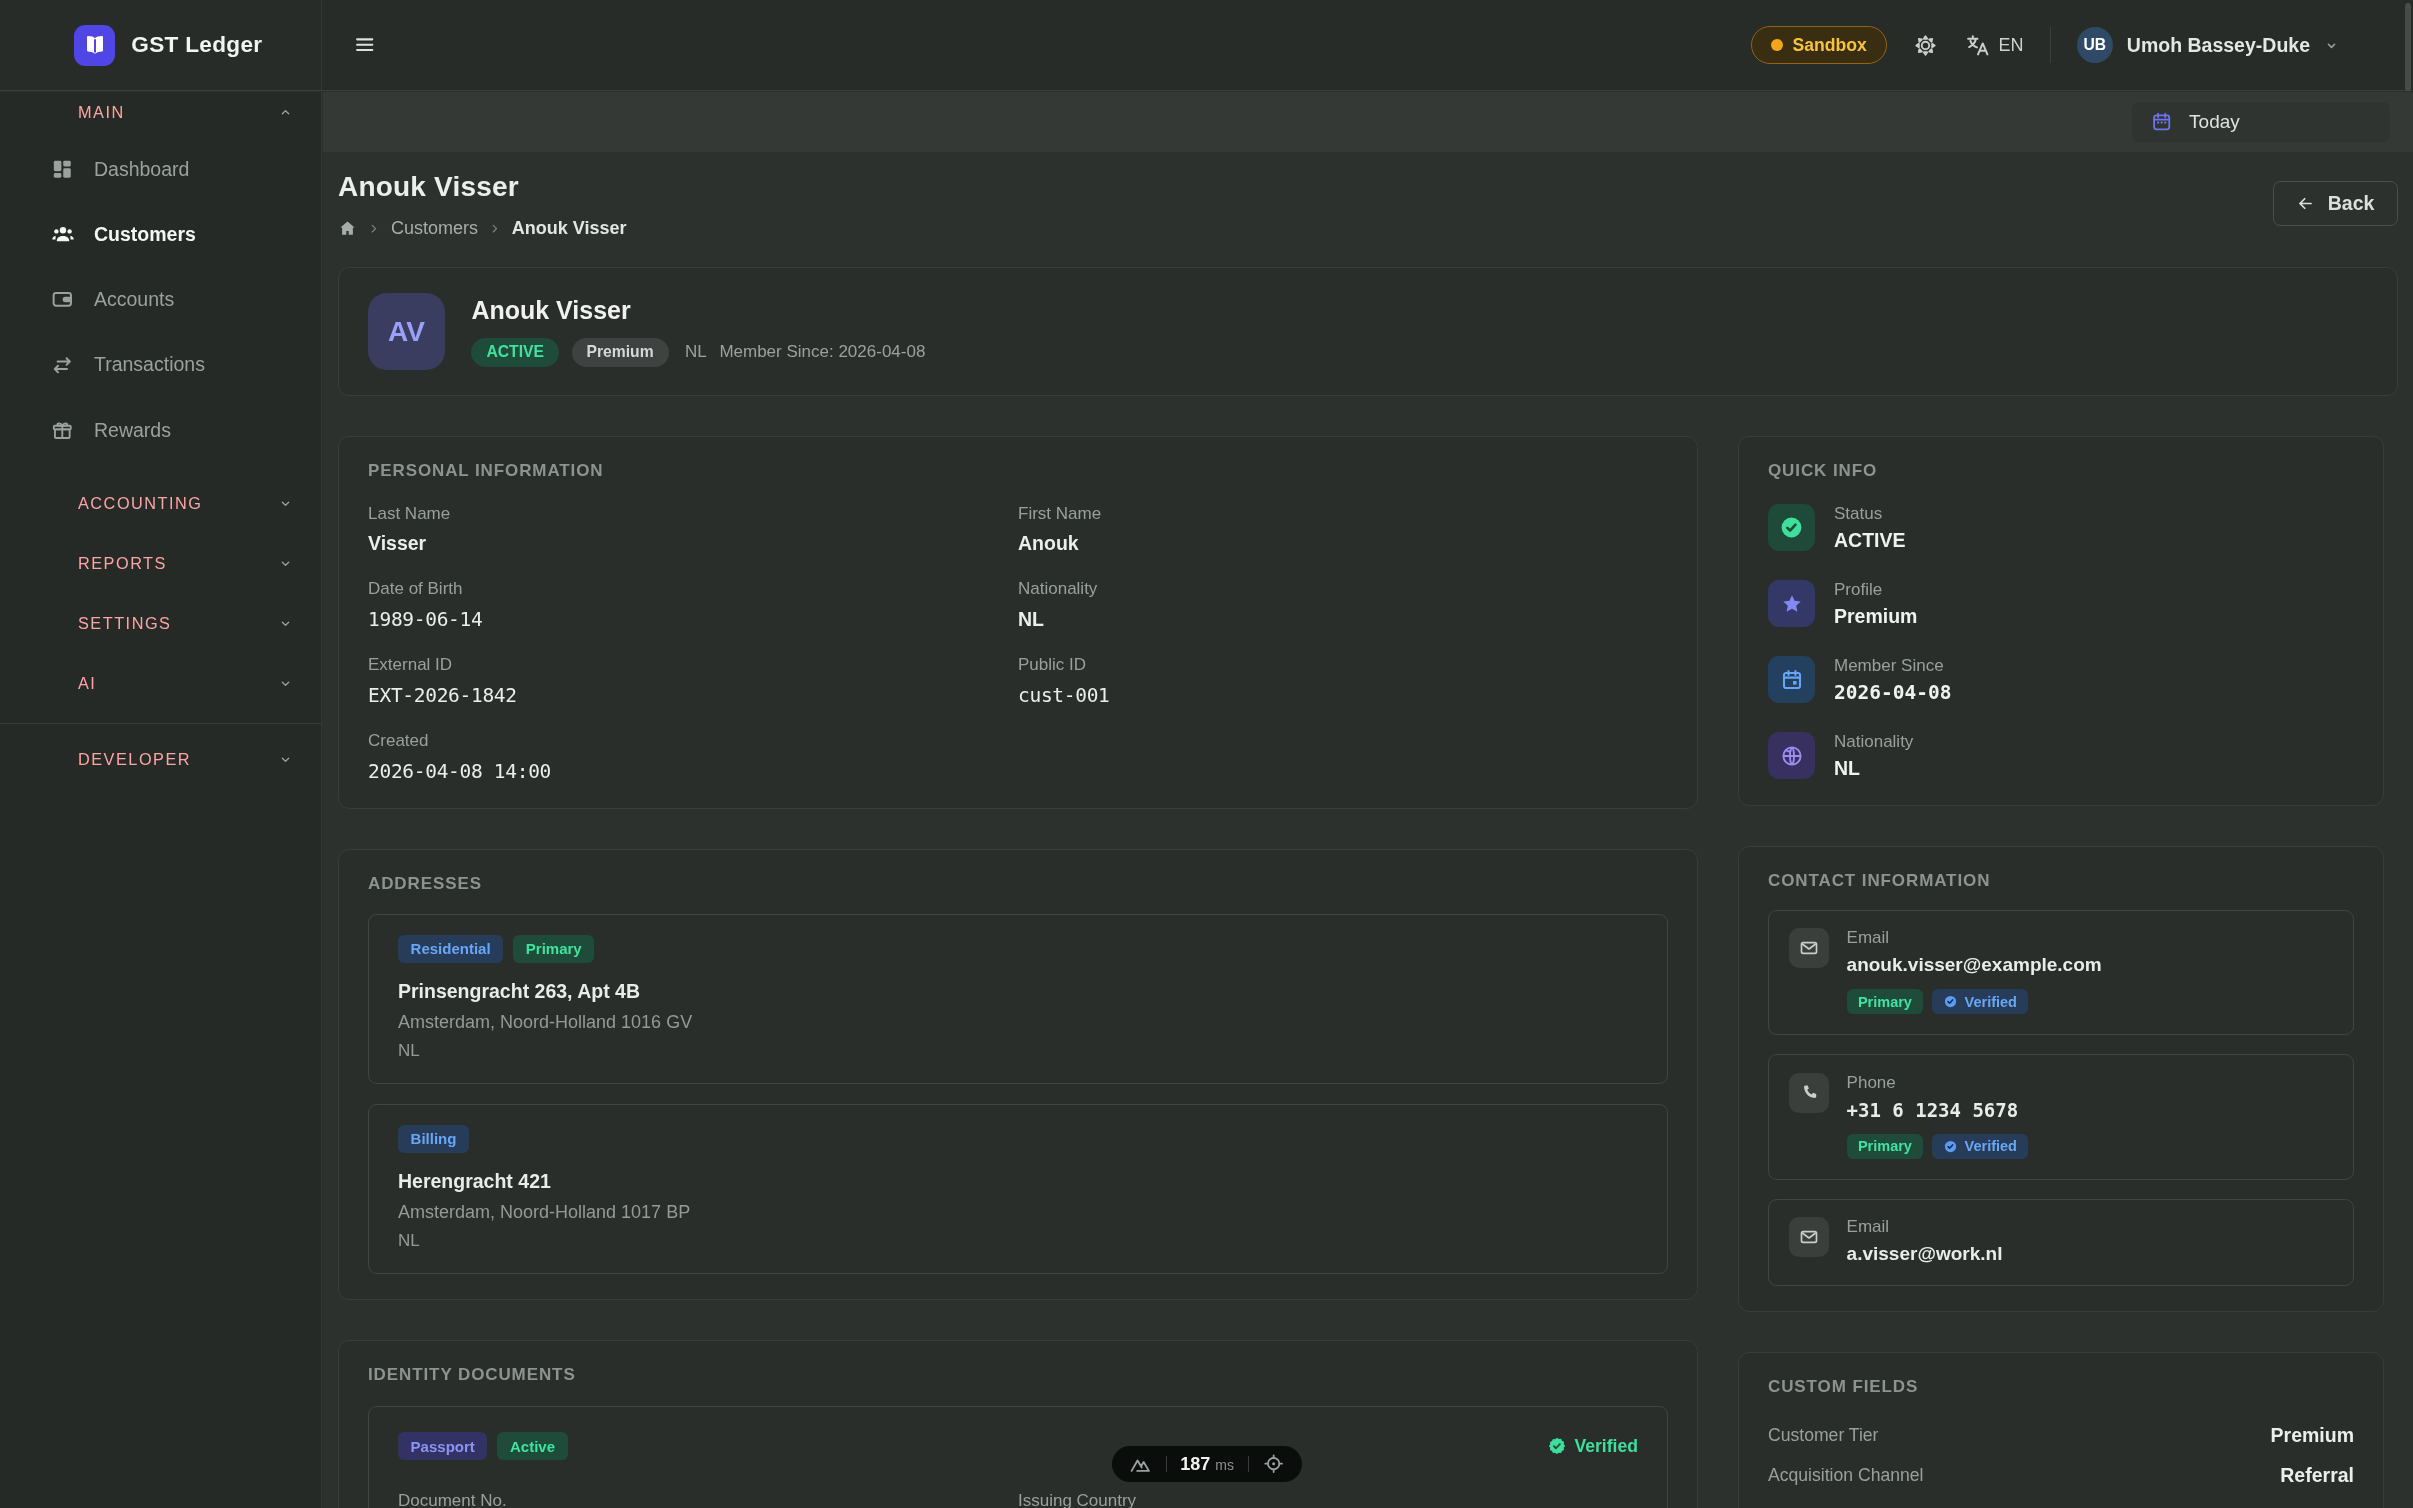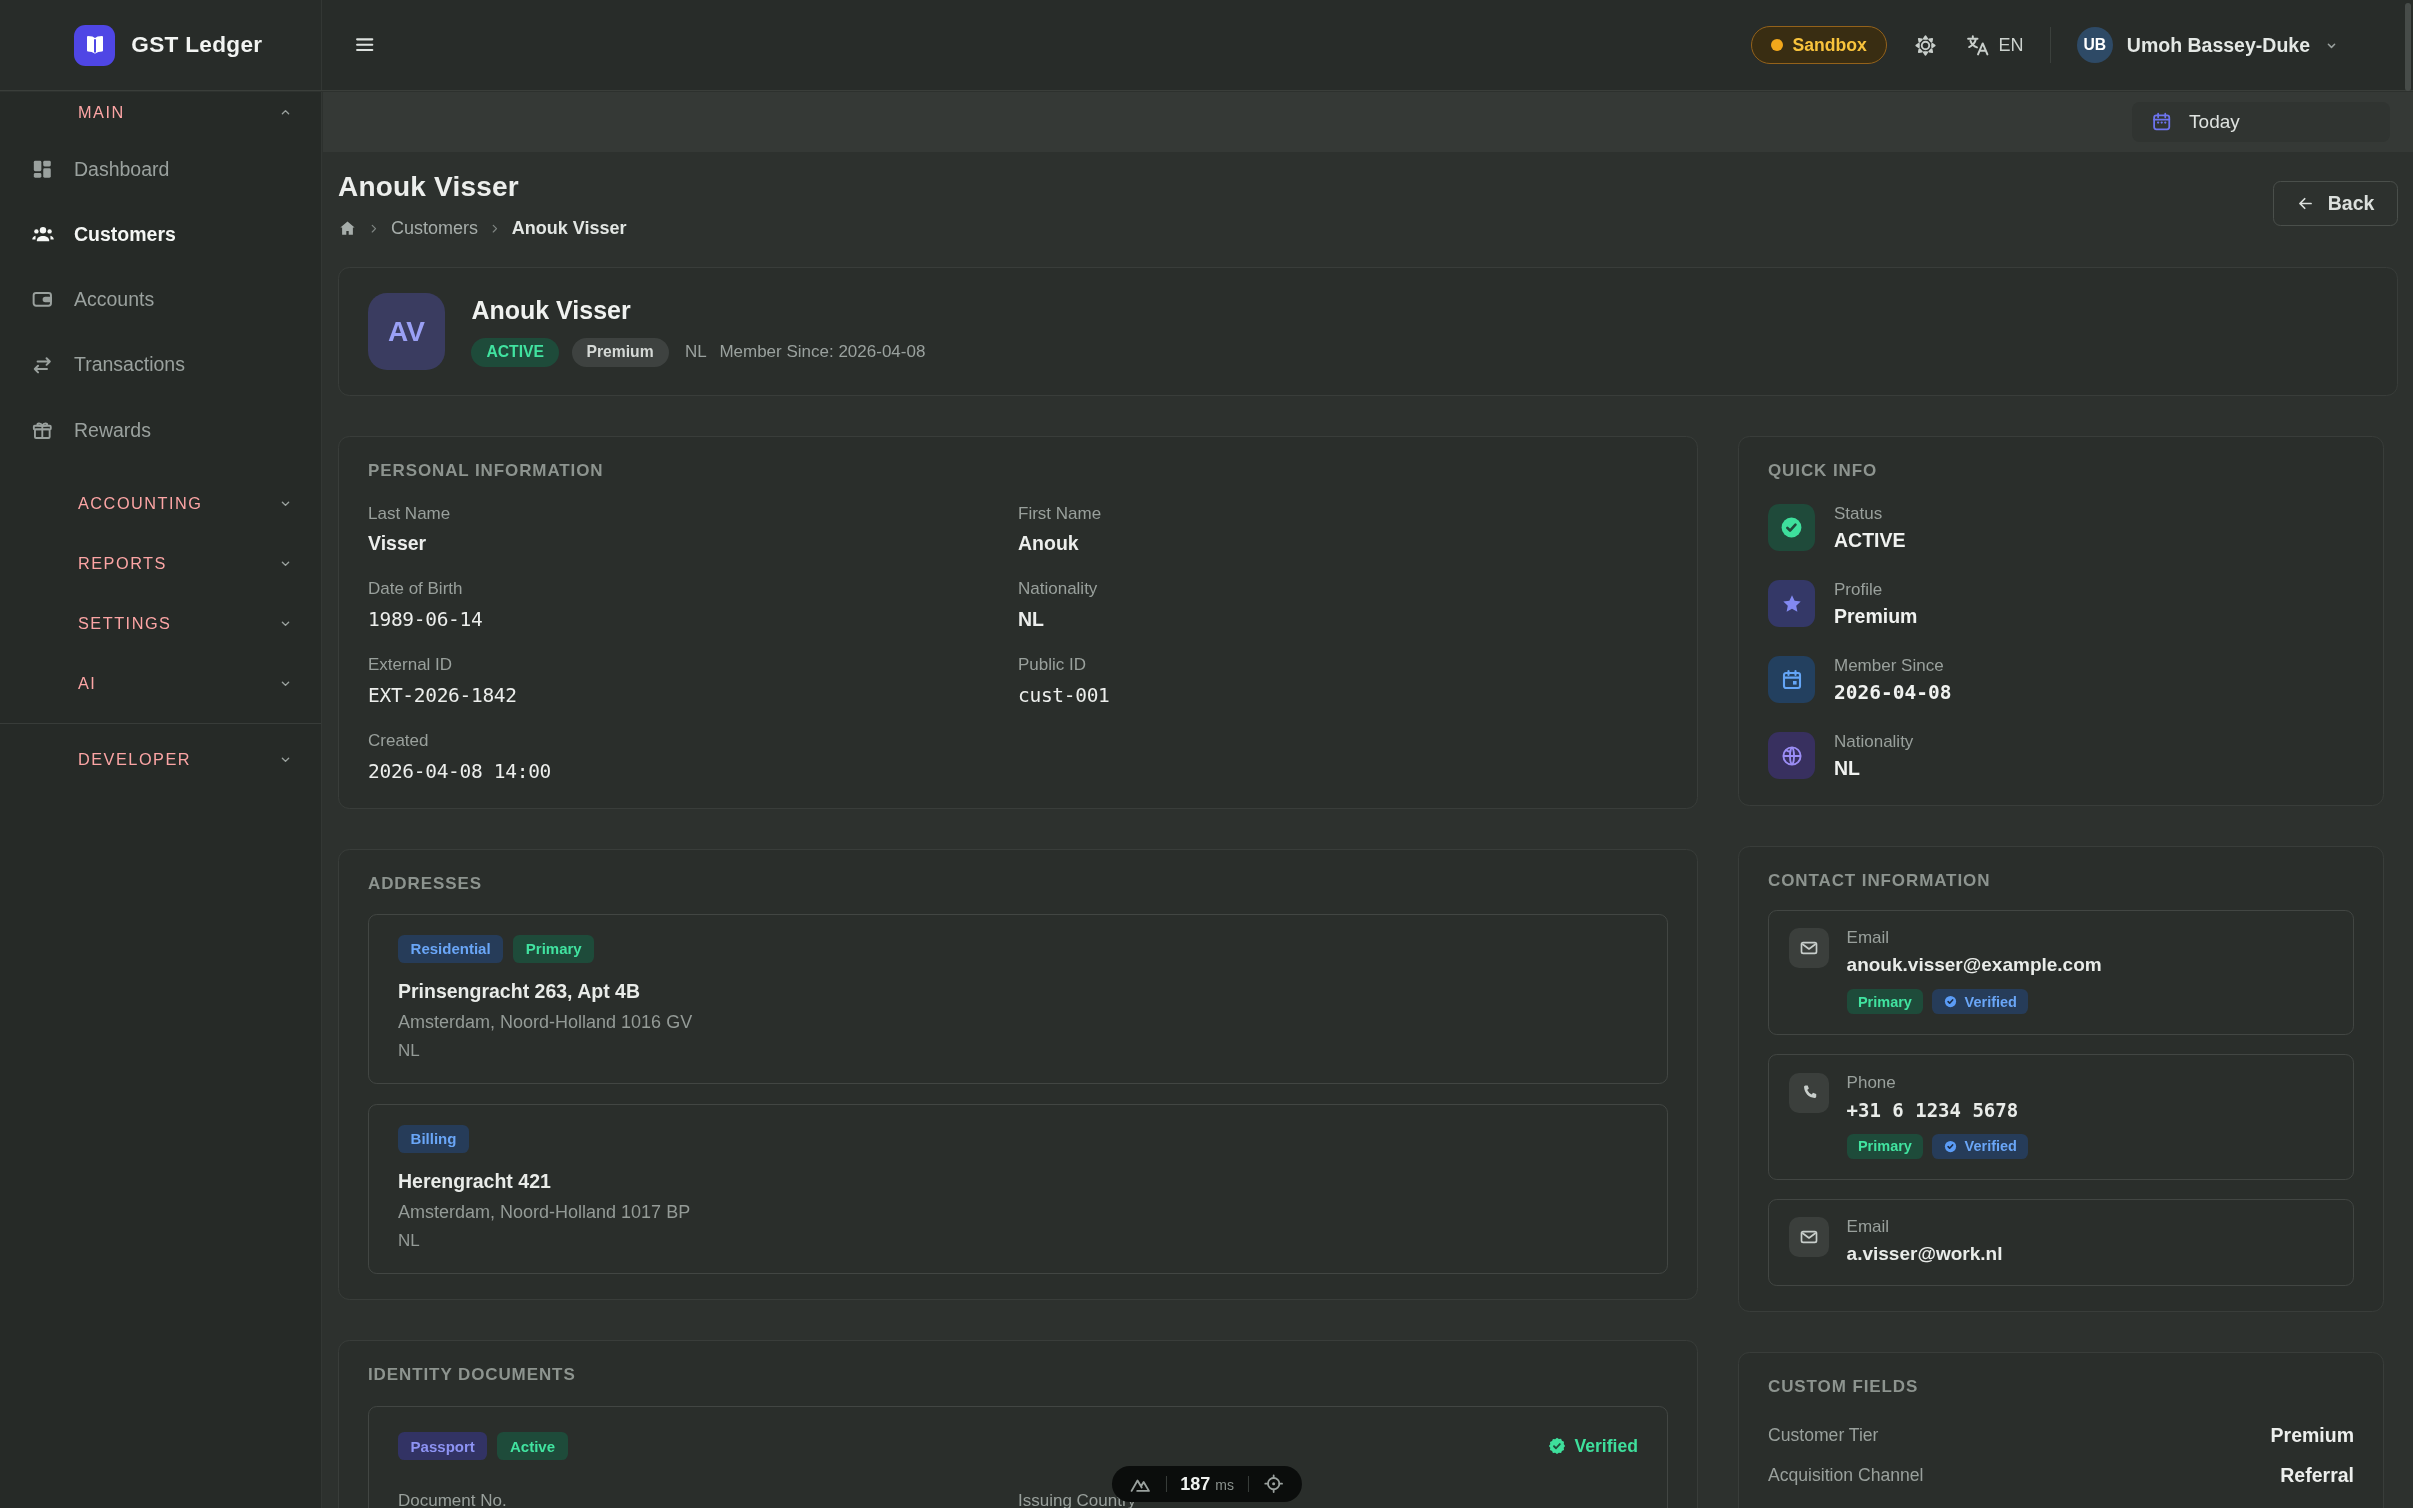--- a/index.html
+++ b/index.html
@@ -56,21 +56,21 @@
     background:#262a27; border-right:0.6px solid #333734; padding-top:2.5px;
   }
   .side-sec {
     height:35px; display:flex; align-items:center; justify-content:space-between;
     padding:0 28px 0 30px; cursor:pointer;
   }
   .side-sec-label { font-size:16.3px; font-weight:400; letter-spacing:1.5px; color:#fca5a5;margin-left:48px; }
   .nav-list { margin-top:15px; display:flex; flex-direction:column; gap:16.3px; }
   .nav-item {
     height:49px; display:flex; align-items:center; gap:19px;
-    padding-left:30px; color:#9aa19e; font-size:19.5px; font-weight:500; cursor:pointer;
+    padding-left:30px; color:#9aa19e; font-size:19.5px; font-weight:500; cursor:pointer;margin-left:20px;
   }
   .nav-item .nav-ic { width:25px; display:flex; justify-content:center; }
   .nav-item.active { color:#f4f6f4; font-weight:700; }
   .sec-accounting { margin-top:31px; }
   .sec-reports, .sec-settings, .sec-ai { margin-top:25px; }
   .side-divider { margin-top:22.6px; border-top:0.6px solid #383c39; }
   .sec-developer { margin-top:17.6px; }
 
   
   .main { position:absolute; left:323px; top:92px; right:0; bottom:0; }
@@ -174,21 +174,21 @@
 
   
   .cf-rows { margin-top:17.6px; }
   .cf-row { display:flex; justify-content:space-between; align-items:center; height:40px; }
   .cf-label { font-size:17.6px; color:#99a09c; }
   .cf-value { font-size:19.5px; font-weight:700; color:#eceeec; }
   .cf-value.mono { font-weight:bold; letter-spacing:-0.3px; }
 
   
   .perf-pill {
-    position:absolute; left:50%; bottom:6px; transform:translateX(-50%);
+    position:absolute; left:50%; bottom:26px; transform:translateX(-50%);
     height:36px; background:#0b0d0c; border-radius:20px;
     display:flex; align-items:center; gap:14px; padding:0 17.6px; z-index:40;
   }
   .perf-div { width:0.6px; height:16.3px; background:#3a3f3c; }
   .perf-num { font-size:18px; font-weight:600; color:#f0f2f0; }
   .perf-unit { font-size:14px; color:#8b928e; margin-left:5px; }
   .perf-icon { color:#9aa19e; cursor:pointer; }
 
   .scroll-thumb {
     position:absolute; right:1.9px; top:2.5px; width:6.3px; height:88px;

